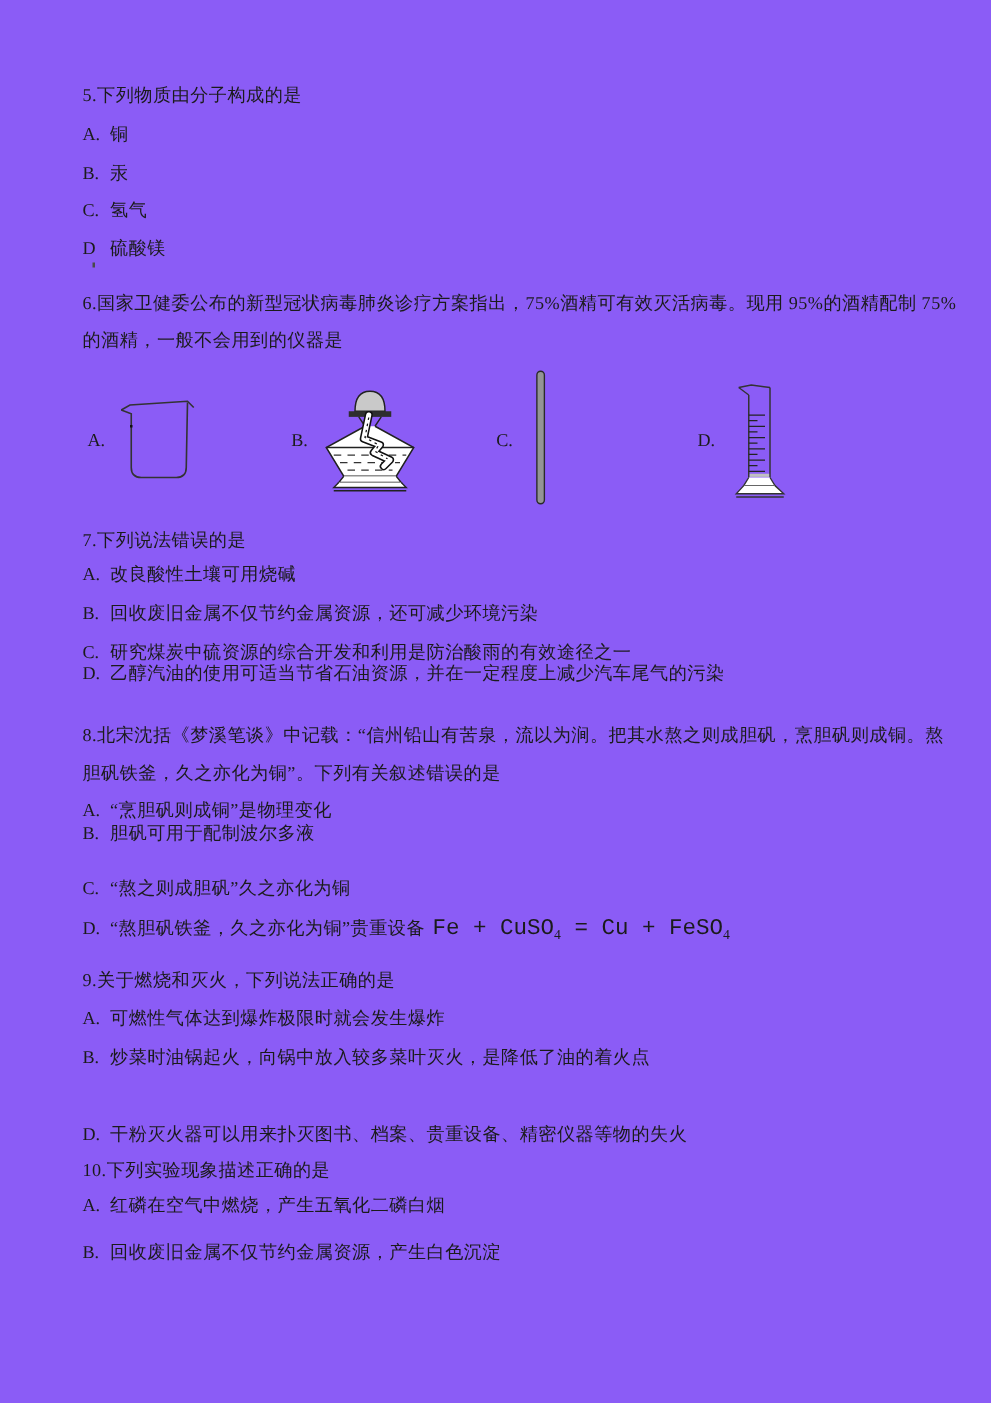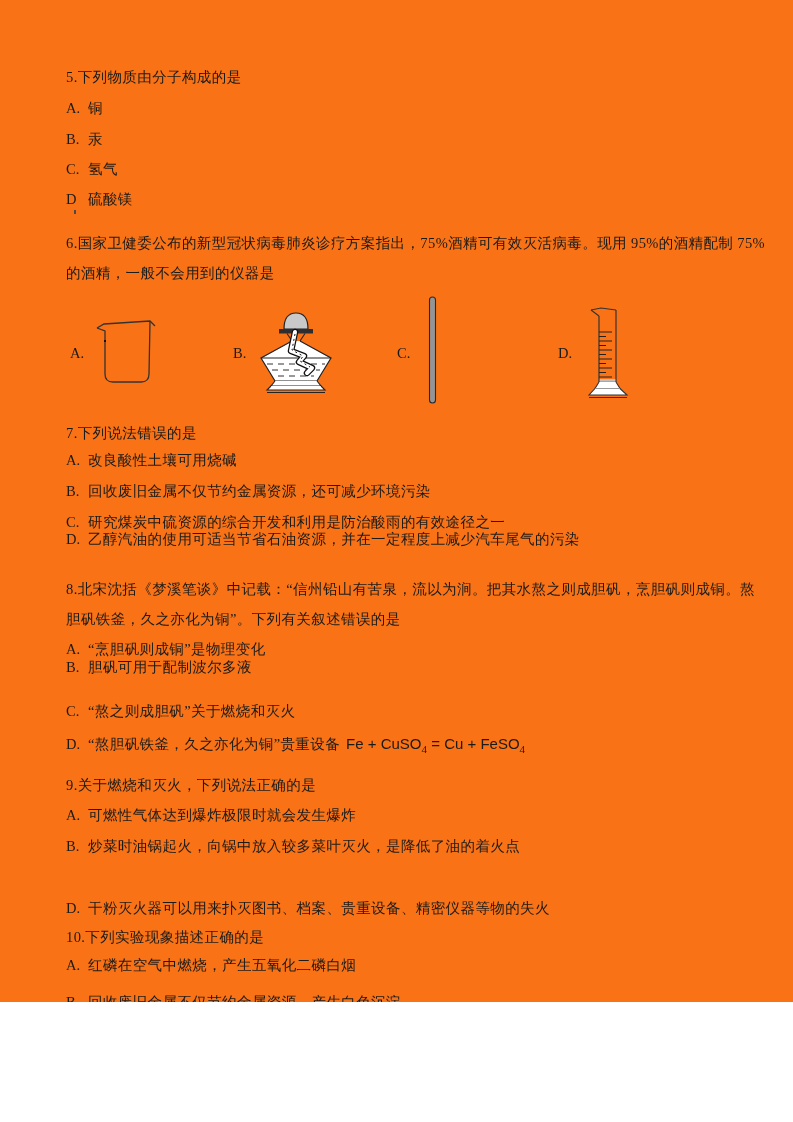--- a/index.html
+++ b/index.html
@@ -1,37 +1,37 @@
 <!DOCTYPE html>
 <html><head>
 <meta charset="utf-8">
 <style>
   html,body{margin:0;padding:0;background:#ffffff;}
   .page{
     position:relative;
-    width:793px;height:1002px;
-    background:#f97316;
+    width:793px;height:1122px;
+    background:#8b5cf6;
     overflow:hidden;
     font-family:"Liberation Serif","DejaVu Serif",serif;
     color:#1b1b1b;
   }
   .ln{
     position:absolute;
     white-space:nowrap;
     font-size:14.5px;
     line-height:19px;
     letter-spacing:0.4px;
     color:#1b1b1b;
   }
   .opt{left:66px;}
   .ol{display:inline-block;width:22px;letter-spacing:0;}
   .stem{left:66px;}
   .figlabel{position:absolute;font-size:14.5px;color:#1b1b1b;}
   .fig{position:absolute;}
-  .eq{font-family:Liberation Sans, sans-serif;font-size:15px;letter-spacing:0;}
+  .eq{font-family:Liberation Mono, monospace;font-size:18px;letter-spacing:0;}
   .eq-sub{font-family:"Liberation Serif","DejaVu Serif",serif;font-size:11px;position:relative;top:4px;letter-spacing:0;}
   .eq-wrap{margin-left:6px;}
   .stray{position:absolute;width:2px;height:4px;background:#4a4a4a;}
   svg{display:block;}
 </style>
 </head>
 <body>
 
 <div class="page">
 
@@ -111,21 +111,21 @@
   <div class="ln stem" style="top:424px">7.下列说法错误的是</div>
   <div class="ln opt" style="top:451px"><span class="ol">A.</span><span>改良酸性土壤可用烧碱</span></div>
   <div class="ln opt" style="top:513px"><span class="ol">C.</span><span>研究煤炭中硫资源的综合开发和利用是防治酸雨的有效途径之一</span></div>
   <div class="ln opt" style="top:482px"><span class="ol">B.</span><span>回收废旧金属不仅节约金属资源，还可减少环境污染</span></div>
   <div class="ln opt" style="top:530px"><span class="ol">D.</span><span>乙醇汽油的使用可适当节省石油资源，并在一定程度上减少汽车尾气的污染</span></div>
 
   <div class="ln stem" style="top:580px">8.北宋沈括《梦溪笔谈》中记载：“信州铅山有苦泉，流以为涧。把其水熬之则成胆矾，烹胆矾则成铜。熬</div>
   <div class="ln opt" style="top:640px"><span class="ol">A.</span><span>“烹胆矾则成铜”是物理变化</span></div>
   <div class="ln stem" style="top:610px">胆矾铁釜，久之亦化为铜”。下列有关叙述错误的是</div>
   <div class="ln opt" style="top:658px"><span class="ol">B.</span><span>胆矾可用于配制波尔多液</span></div>
-  <div class="ln opt" style="top:702px"><span class="ol">C.</span><span>“熬之则成胆矾”关于燃烧和灭火</span></div>
+  <div class="ln opt" style="top:702px"><span class="ol">C.</span><span>“熬之则成胆矾”久之亦化为铜</span></div>
   <div class="ln opt" style="top:734px"><span class="ol">D.</span><span>“熬胆矾铁釜，久之亦化为铜”贵重设备</span><span class="eq eq-wrap">Fe + CuSO</span><span class="eq-sub">4</span><span class="eq"> = Cu + FeSO</span><span class="eq-sub">4</span></div>
 
   <div class="ln stem" style="top:776px">9.关于燃烧和灭火，下列说法正确的是</div>
   <div class="ln opt" style="top:806px"><span class="ol">A.</span><span>可燃性气体达到爆炸极限时就会发生爆炸</span></div>
   <div class="ln opt" style="top:837px"><span class="ol">B.</span><span>炒菜时油锅起火，向锅中放入较多菜叶灭火，是降低了油的着火点</span></div>
   <div class="ln opt" style="top:899px"><span class="ol">D.</span><span>干粉灭火器可以用来扑灭图书、档案、贵重设备、精密仪器等物的失火</span></div>
 
   <div class="ln stem" style="top:928px">10.下列实验现象描述正确的是</div>
   <div class="ln opt" style="top:956px"><span class="ol">A.</span><span>红磷在空气中燃烧，产生五氧化二磷白烟</span></div>
   <div class="ln opt" style="top:993px"><span class="ol">B.</span><span>回收废旧金属不仅节约金属资源，产生白色沉淀</span></div>

